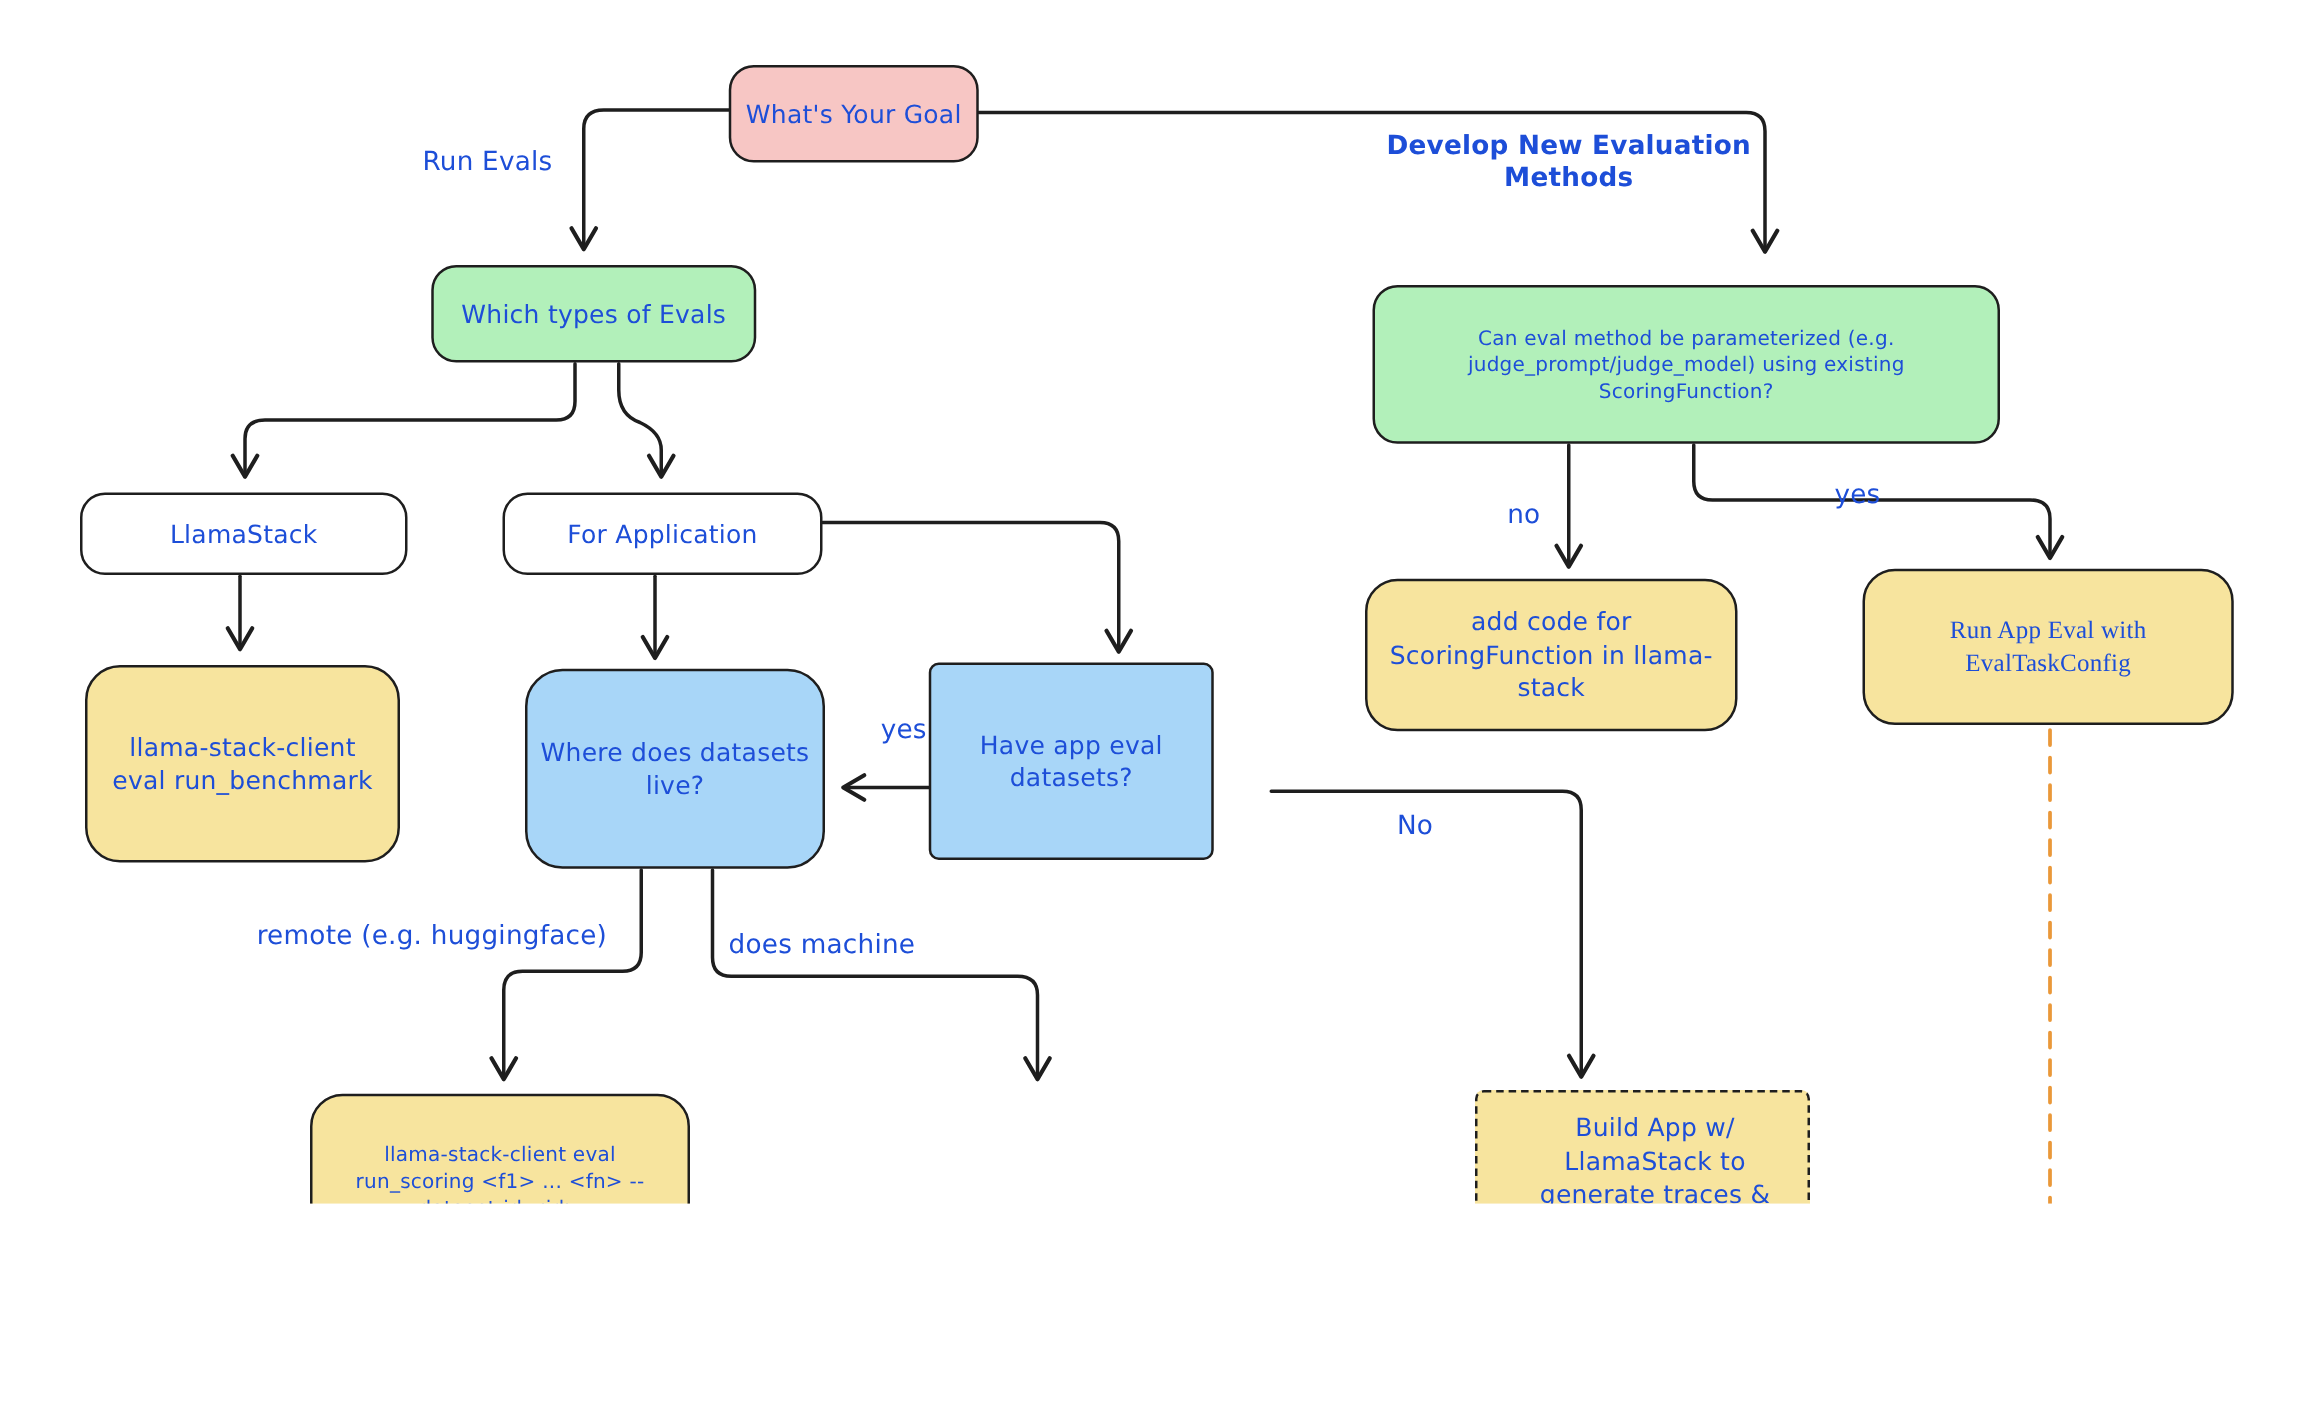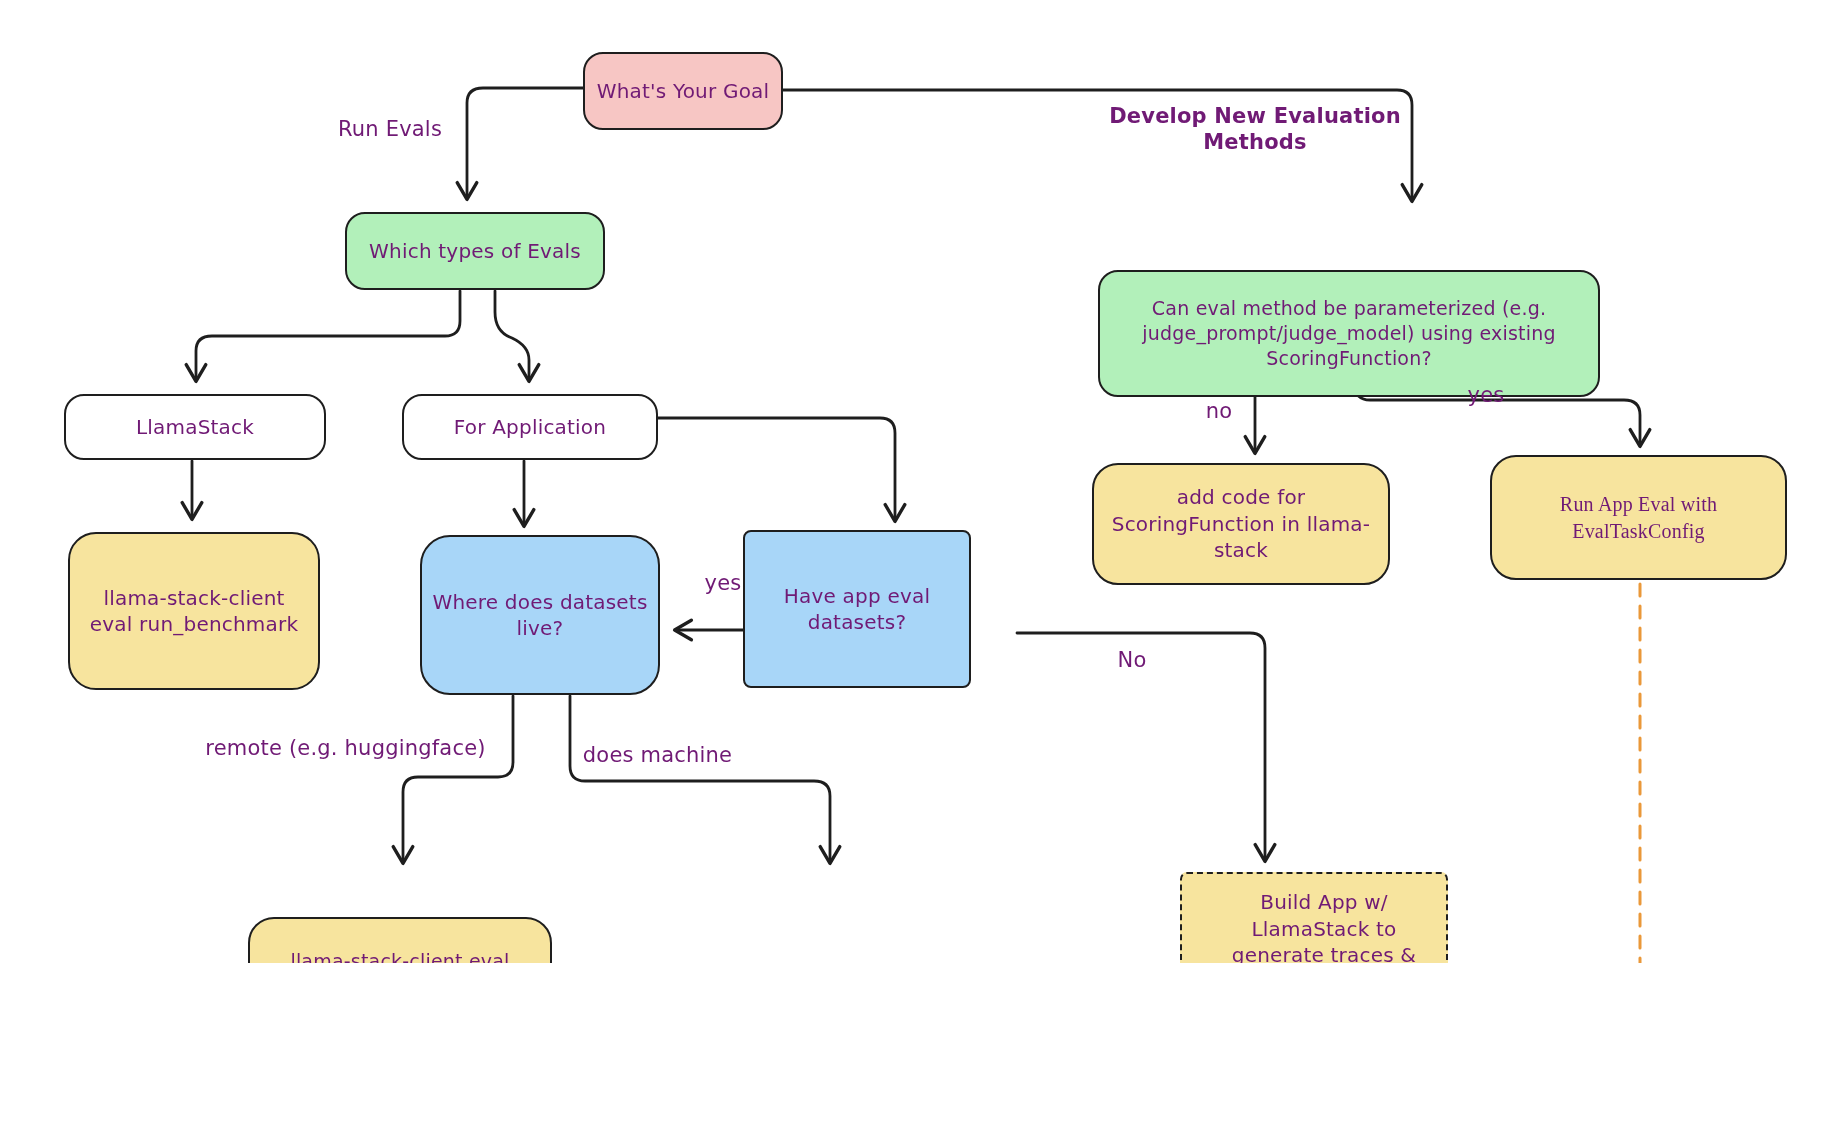--- a/index.html
+++ b/index.html
@@ -1,37 +1,37 @@
 <!DOCTYPE html>
 <html><head>
 <meta charset="utf-8">
 <style>
   html,body{margin:0;padding:0;background:#ffffff;}
   #canvas{
     position:relative;width:1840px;height:963px;background:#ffffff;
-    font-family:"DejaVu Sans","Liberation Sans",sans-serif;color:#701a75;overflow:hidden;
+    font-family:"DejaVu Sans","Liberation Sans",sans-serif;color:#1d4ed8;overflow:hidden;
   }
   #wires{position:absolute;left:0;top:0;z-index:0;}
   .node{
     position:absolute;z-index:1;box-sizing:border-box;
     border:2.6px solid #1e1e1e;border-radius:20px;
     display:flex;align-items:center;justify-content:center;text-align:center;
     font-size:20px;line-height:1.32;padding:6px 10px;letter-spacing:0.2px;
   }
   .node.dashed{border-style:dashed;}
   .fill-pink{background:#f7c6c4;}
   .fill-green{background:#b2f0ba;}
   .fill-blue{background:#a8d6f8;}
   .fill-yellow{background:#f7e49e;}
   .fill-white{background:#ffffff;}
   .edge-label{
     position:absolute;z-index:1;font-size:21px;text-align:center;line-height:1.25;
     letter-spacing:0.2px;
   }
-  .small-text{font-size:19px;margin-top:42px;}
+  .small-text{font-size:16px;}
 </style>
 </head>
 <body>
 
 <div id="canvas">
 
   <svg id="wires" width="1840" height="1124" viewBox="0 0 1840 1124">
     <defs>
       <marker id="ah-black" viewBox="0 0 20 20" refX="15" refY="10" markerWidth="28" markerHeight="28" markerUnits="userSpaceOnUse" orient="auto-start-reverse">
         <path d="M4 3 L16 10 L4 17" fill="none" stroke="#1e1e1e" stroke-width="2.4" stroke-linecap="round" stroke-linejoin="round"></path>

